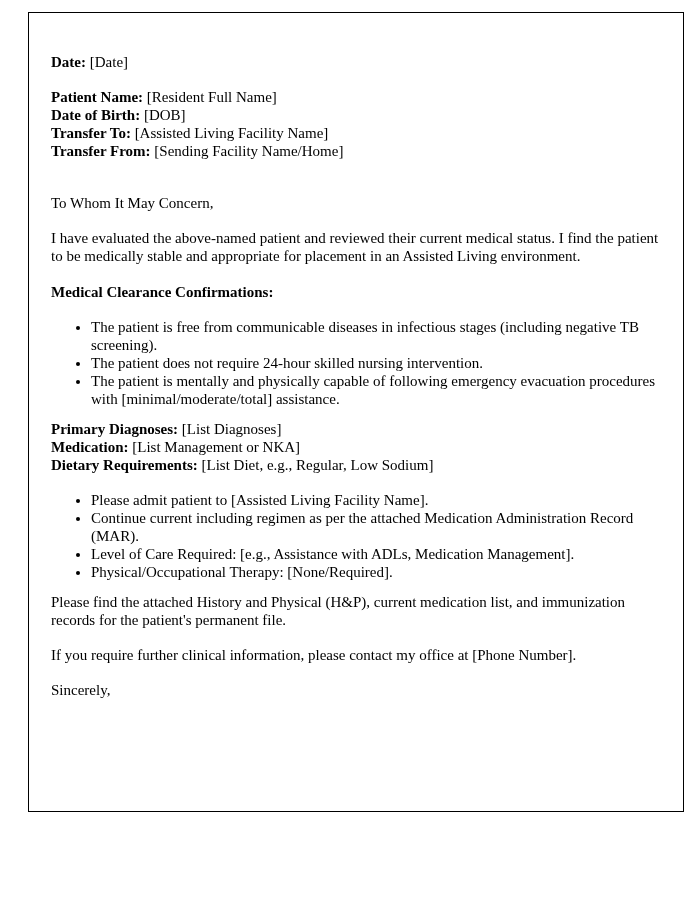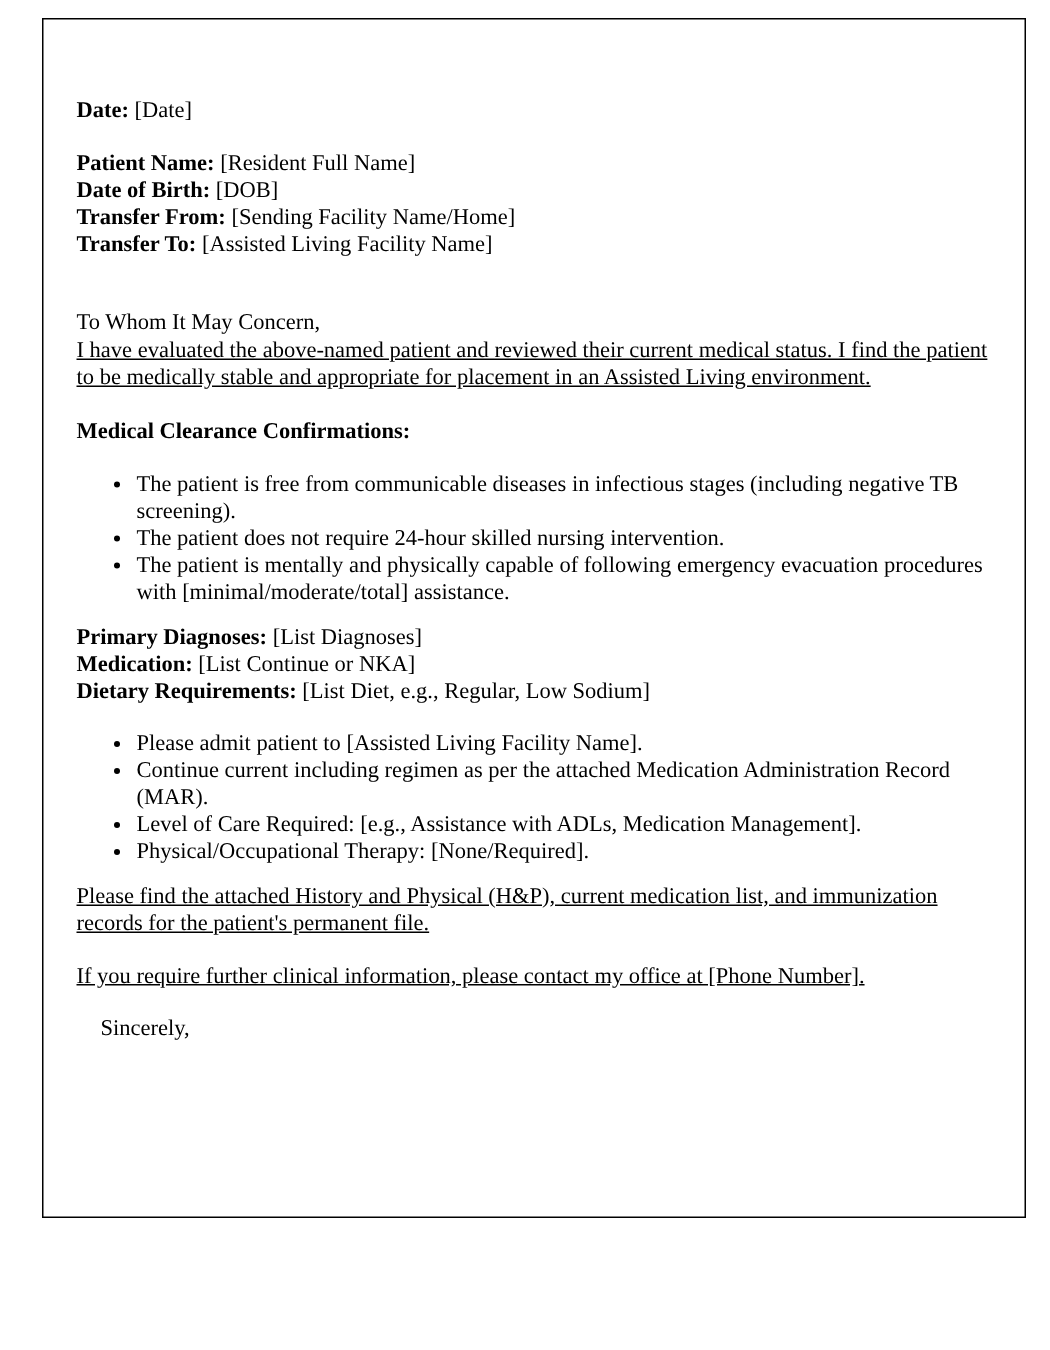--- a/index.html
+++ b/index.html
@@ -19,66 +19,66 @@
     height: 800px;
     border: 1px solid #000000;
     background: #ffffff;
     padding: 40px 22px 0 22px;
     overflow: hidden;
     font-family: "Liberation Serif", "DejaVu Serif", serif;
     font-size: 15px;
     line-height: 18px;
     color: #000000;
   }
-  .line { margin: 12px 0 17px 0; }
+  .line { margin: 0 0 17px 0; }
   .field-line { margin: 0; }
   .field-block { margin: 0 0 17px 0; }
-  .salutation { margin: 34px 0 1px 0; }
-  .para { margin: 0 0 17px 0; text-decoration: underline; }
+  .salutation { margin: 34px 0 17px 0; }
+  .para { margin: 0 0 17px 0; }
   .heading { font-weight: bold; margin: 18px 0 17px 0; }
   b, strong { font-weight: bold; }
   ul.bullets {
     margin: 0 0 12px 0;
     padding: 0 0 0 40px;
     list-style-type: disc;
   }
   ul.bullets li { margin: 0; padding: 0; }
-  .closing { margin: 16px; }
+  .closing { margin: 0; }
 </style>
 </head>
 <body>
 
 <div class="letter-page">
 
   <p class="line"><strong>Date:</strong> <span>[Date]</span></p>
 
 
   <div class="field-block">
     <p class="field-line"><strong>Patient Name:</strong> <span>[Resident Full Name]</span></p>
     <p class="field-line"><strong>Date of Birth:</strong> <span>[DOB]</span></p>
+    <p class="field-line"><strong>Transfer To:</strong> <span>[Assisted Living Facility Name]</span></p>
     <p class="field-line"><strong>Transfer From:</strong> <span>[Sending Facility Name/Home]</span></p>
-    <p class="field-line"><strong>Transfer To:</strong> <span>[Assisted Living Facility Name]</span></p>
   </div>
 
   <p class="salutation">To Whom It May Concern,</p>
 
   <p class="para">I have evaluated the above-named patient and reviewed their current medical status. I find the patient to be medically stable and appropriate for placement in an Assisted Living environment.</p>
 
   <p class="heading">Medical Clearance Confirmations:</p>
 
   <ul class="bullets">
     <li>The patient is free from communicable diseases in infectious stages (including negative TB screening).</li>
     <li>The patient does not require 24-hour skilled nursing intervention.</li>
     <li>The patient is mentally and physically capable of following emergency evacuation procedures with [minimal/moderate/total] assistance.</li>
   </ul>
 
 
   <div class="field-block">
     <p class="field-line"><strong>Primary Diagnoses:</strong> <span>[List Diagnoses]</span></p>
-    <p class="field-line"><strong>Medication:</strong> <span>[List Continue or NKA]</span></p>
+    <p class="field-line"><strong>Medication:</strong> <span>[List Management or NKA]</span></p>
     <p class="field-line"><strong>Dietary Requirements:</strong> <span>[List Diet, e.g., Regular, Low Sodium]</span></p>
   </div>
 
 
   <ul class="bullets">
     <li>Please admit patient to [Assisted Living Facility Name].</li>
     <li>Continue current including regimen as per the attached Medication Administration Record (MAR).</li>
     <li>Level of Care Required: [e.g., Assistance with ADLs, Medication Management].</li>
     <li>Physical/Occupational Therapy: [None/Required].</li>
   </ul>

